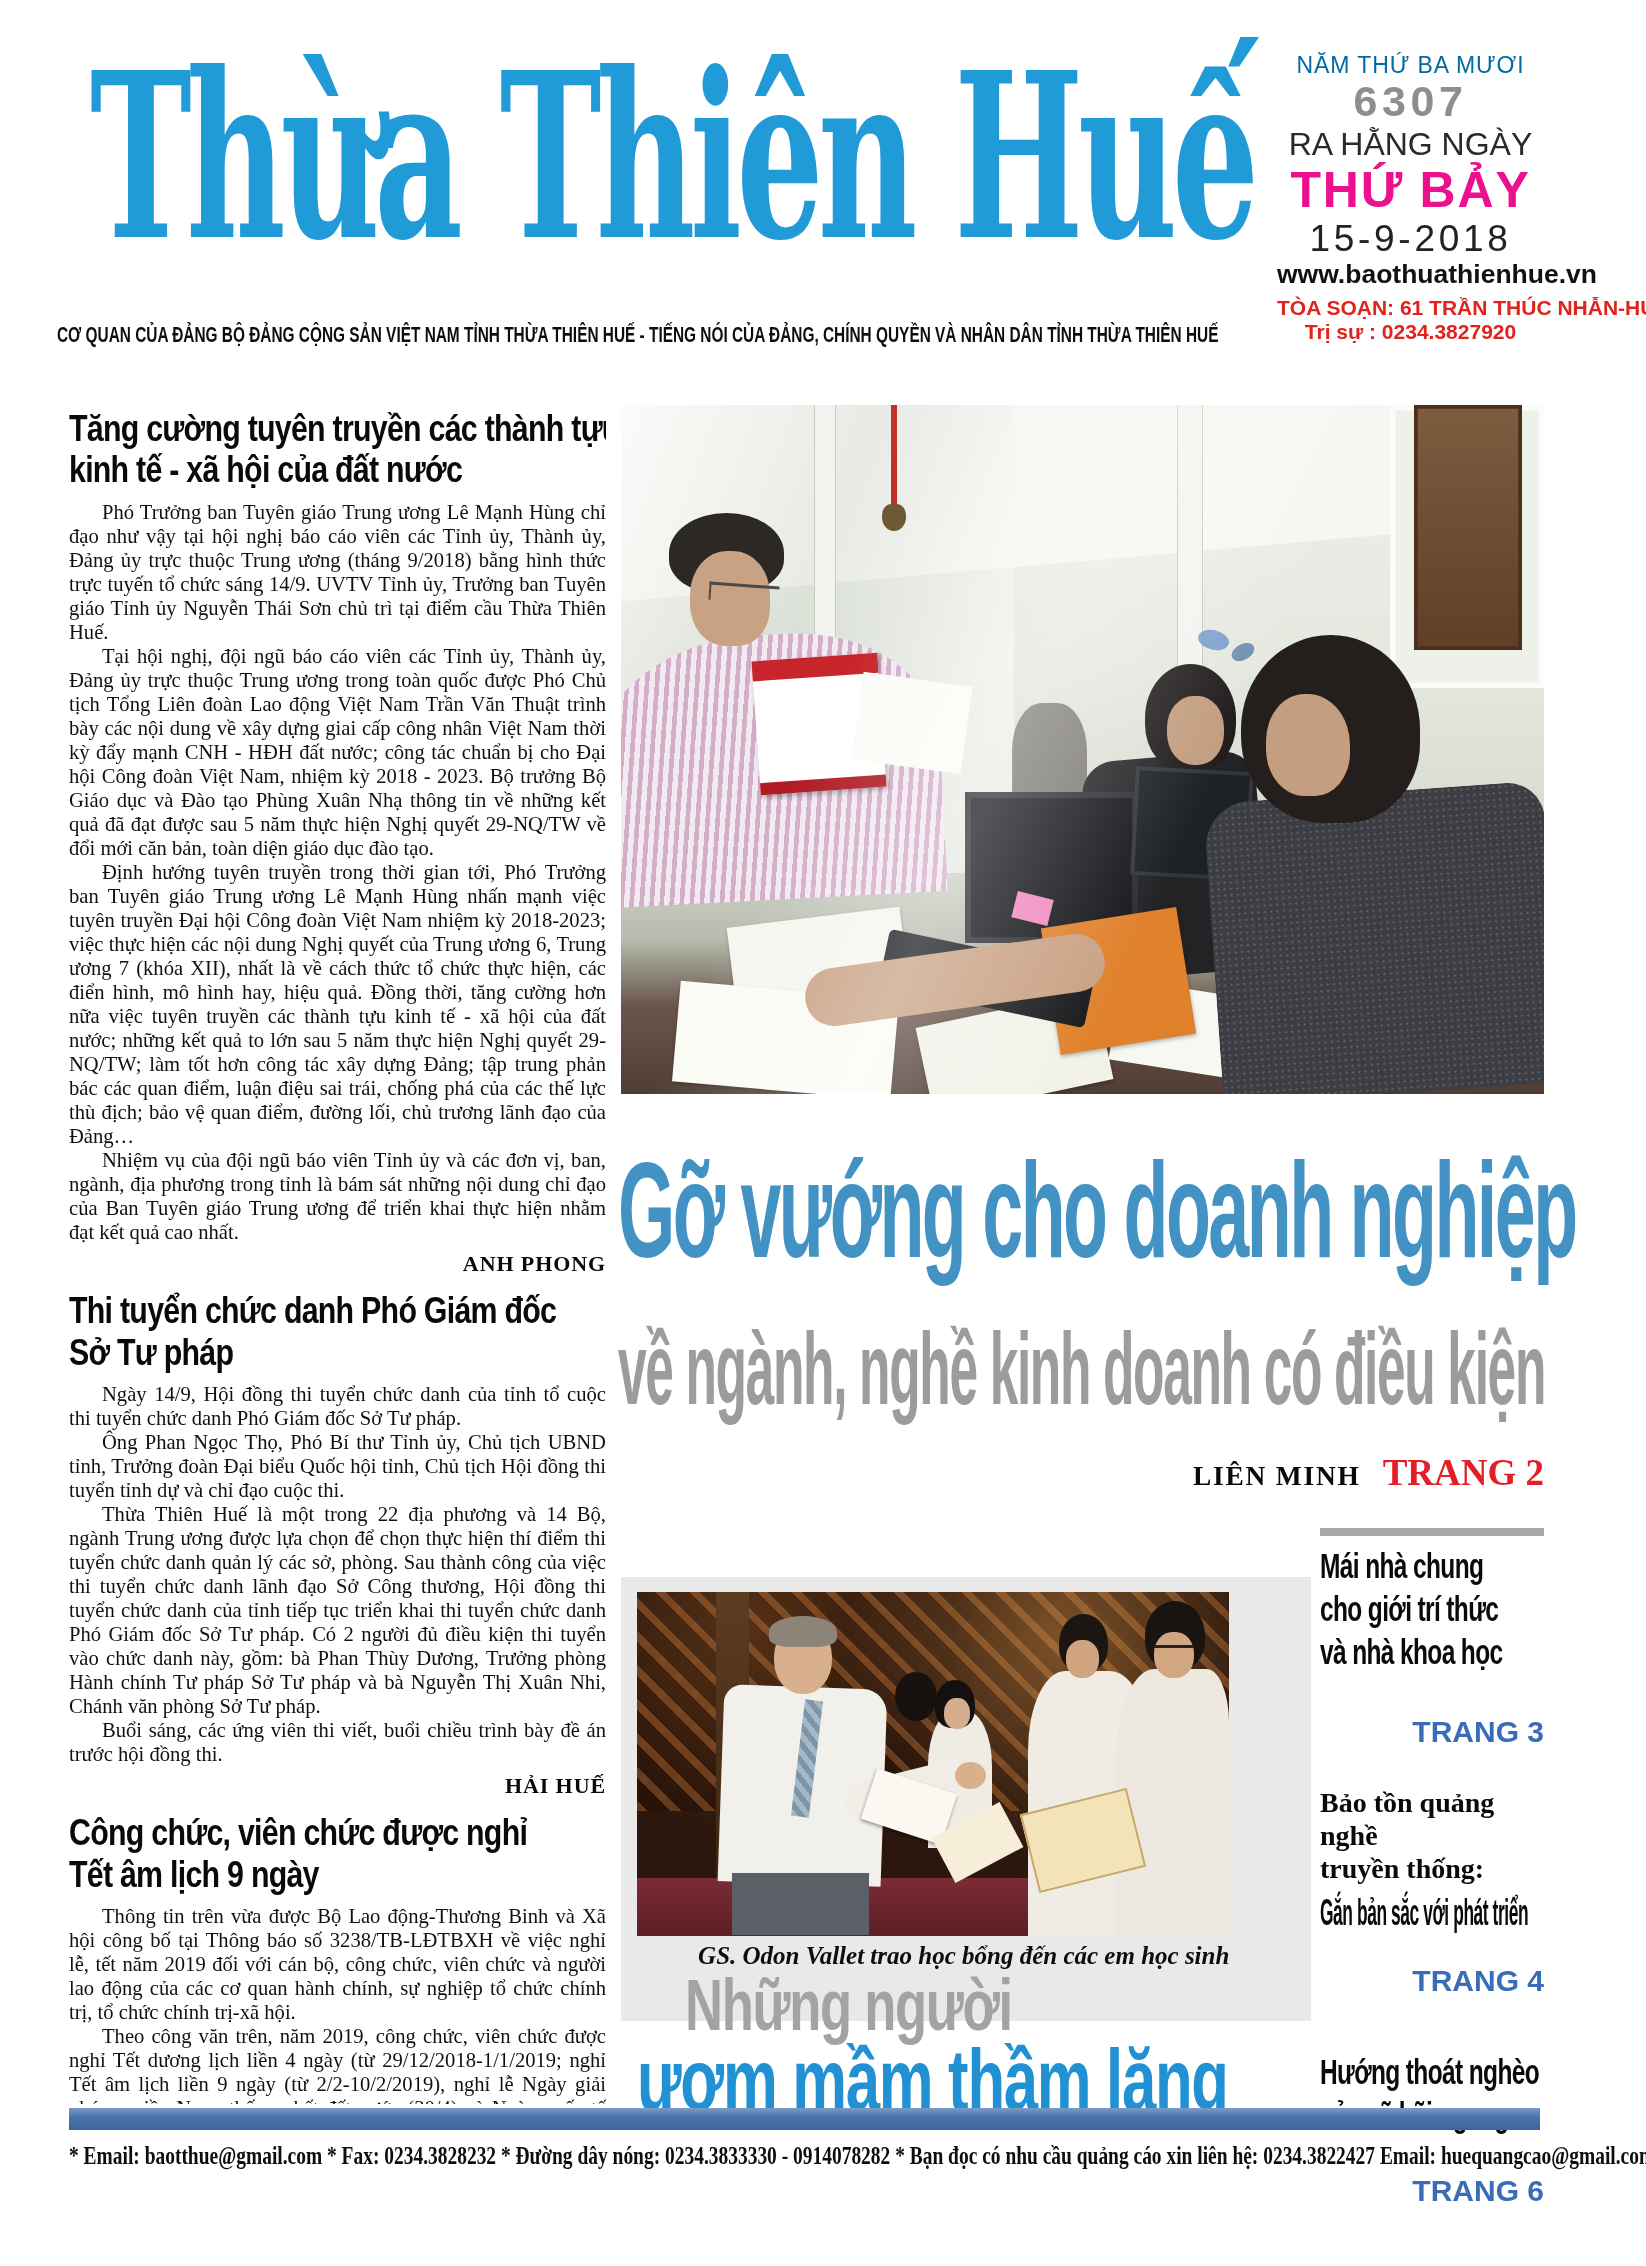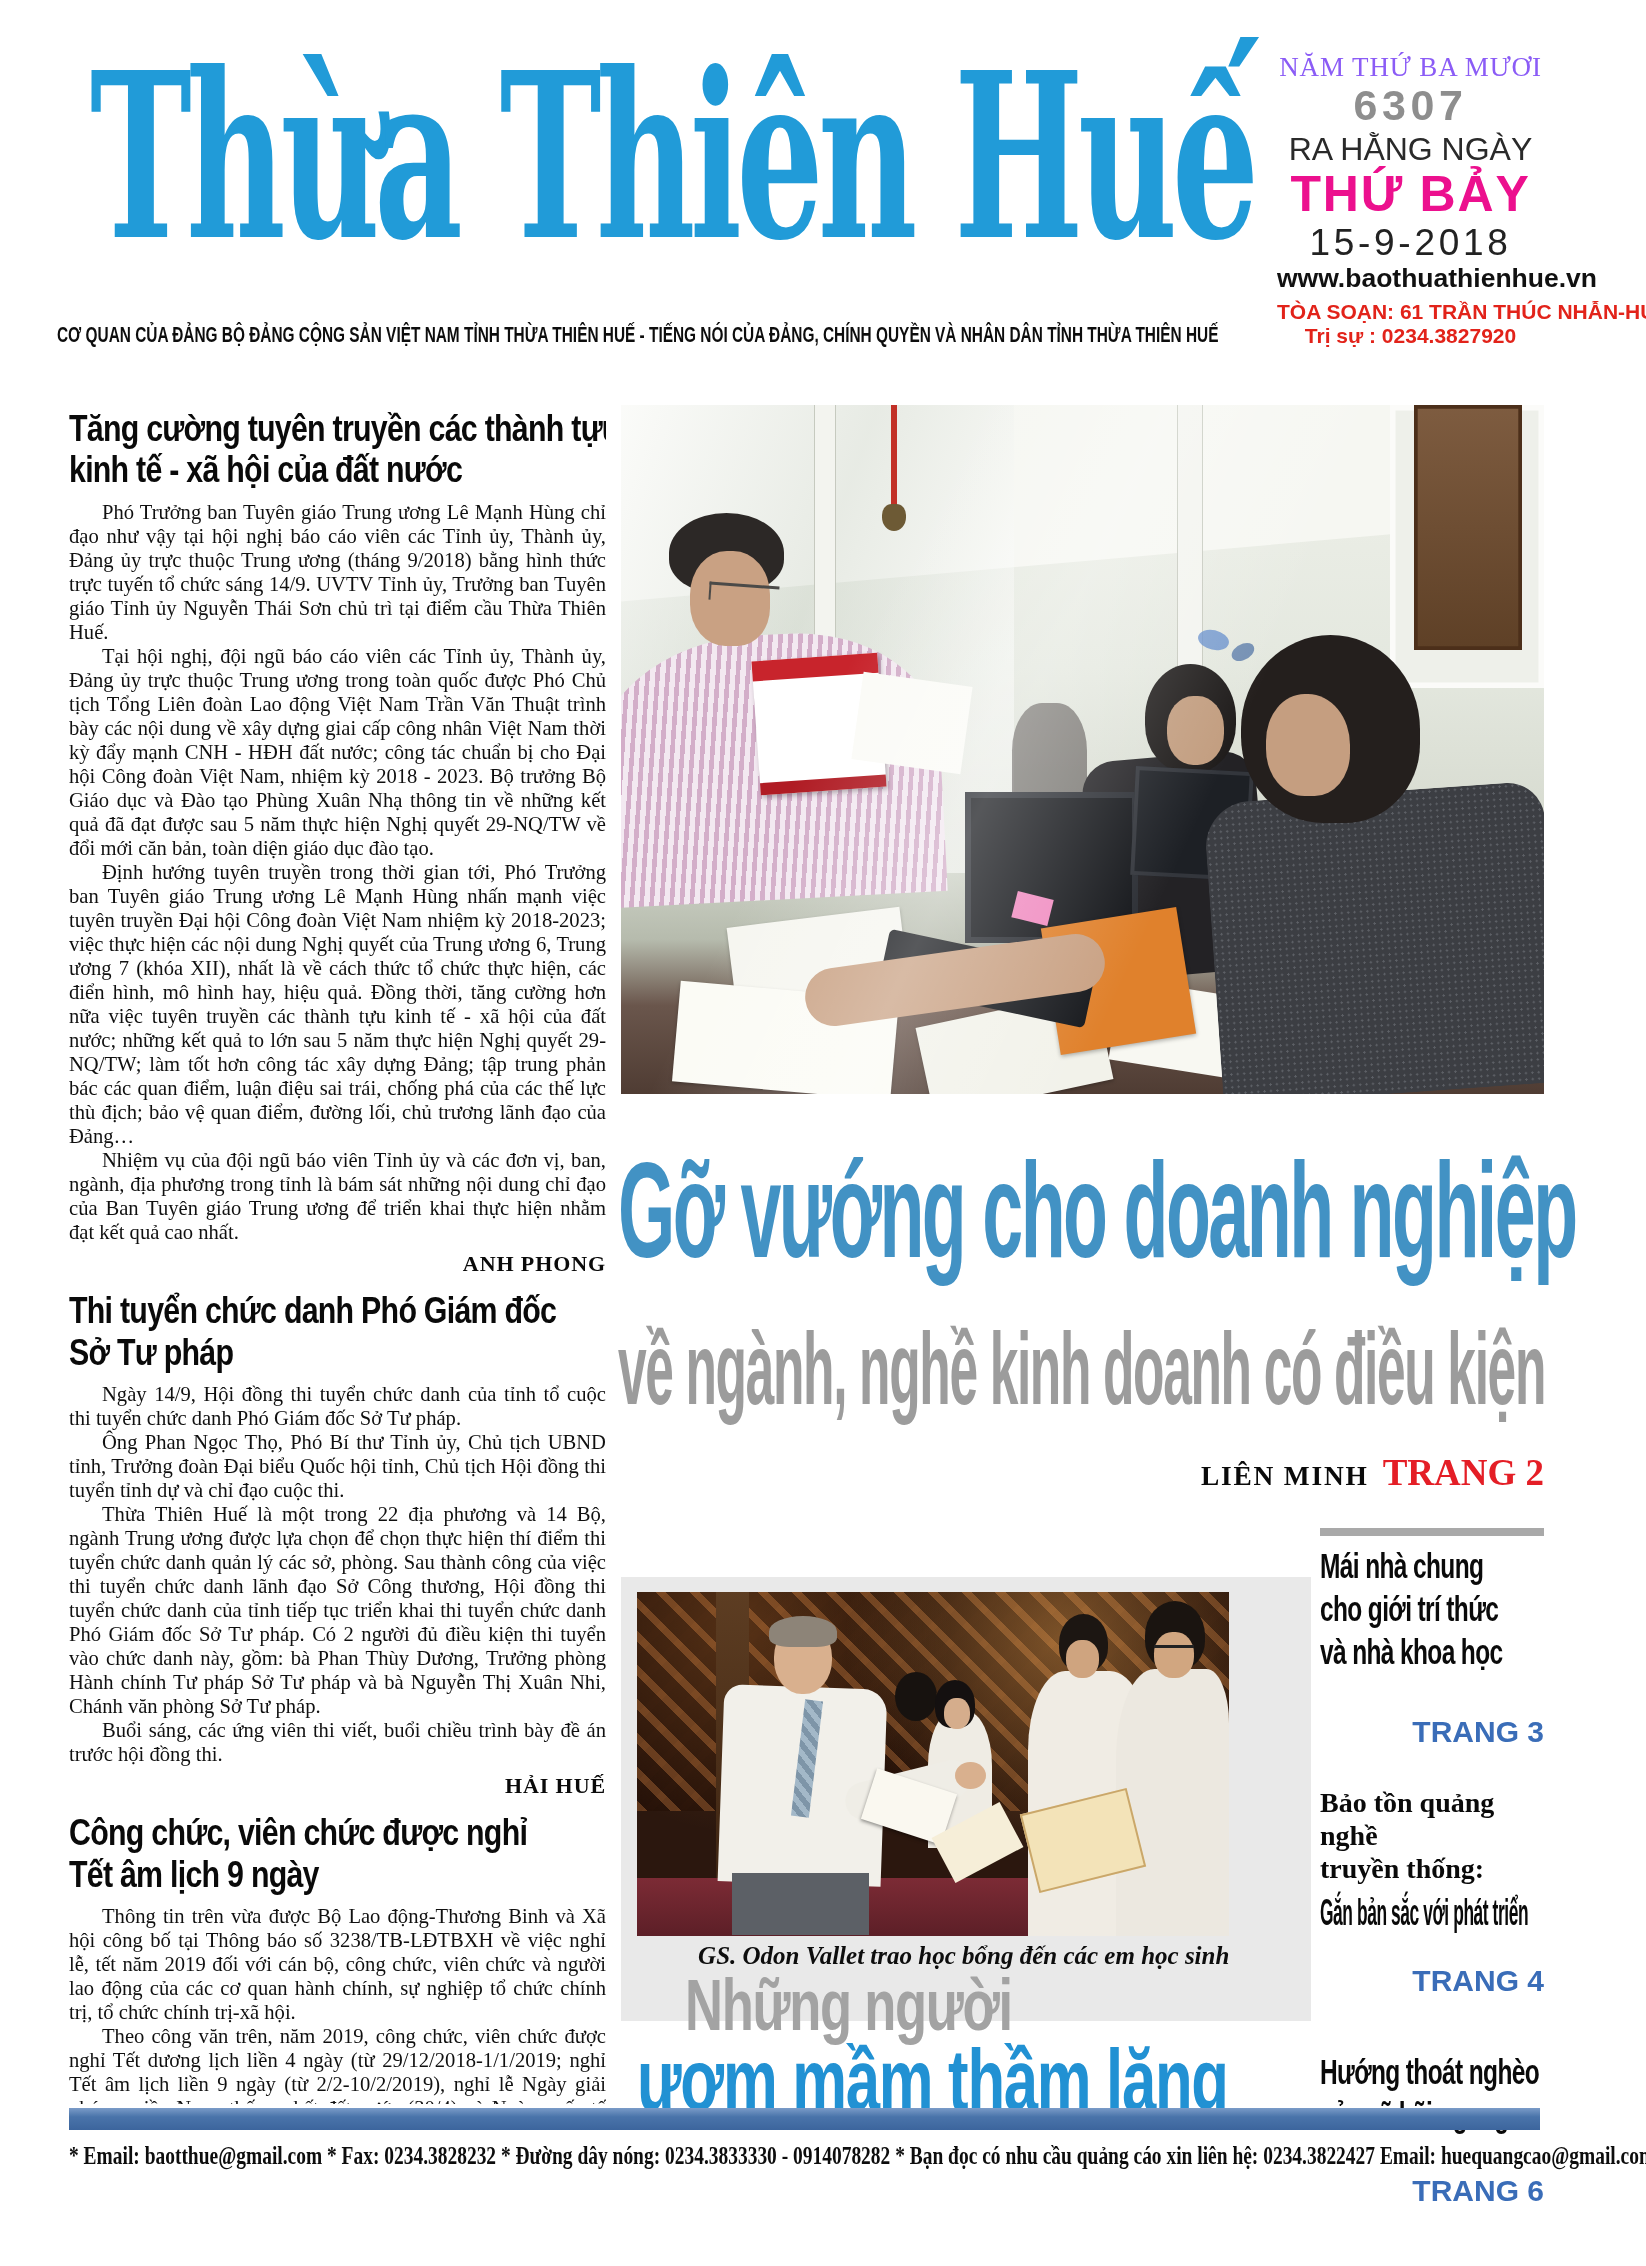--- a/index.html
+++ b/index.html
@@ -5,21 +5,21 @@
   html,body{margin:0;padding:0;background:#888;}
   #page{position:relative;width:1647px;height:2267px;background:#ffffff;overflow:hidden;
         font-family:"Liberation Serif",serif;color:#111;}
 
   
   .logo{position:absolute;left:90px;top:25.6px;width:1188px;height:302px;overflow:visible;}
   .logo span{display:inline-block;white-space:nowrap;font-family:"DejaVu Serif",serif;font-weight:bold;
              font-size:228px;line-height:1.15;letter-spacing:-9.1px;color:#219bd8;
              transform:scaleX(0.60);transform-origin:left top;}
   .mh-info{position:absolute;left:1277px;top:53px;width:267px;text-align:center;line-height:1.06;}
-  .mh-year{font-family:Liberation Serif, serif;font-size:27px;letter-spacing:0.9px;color:#8b5cf6;}
+  .mh-year{font-family:Liberation Sans, sans-serif;font-size:23px;letter-spacing:0.9px;color:#0369a1;}
   .mh-issue{font-family:"Liberation Sans",sans-serif;font-weight:bold;font-size:43px;letter-spacing:4.6px;color:#8e8e8e;margin-top:1.8px;}
   .mh-freq{font-family:"Liberation Sans",sans-serif;font-size:32px;color:#2a2a2a;margin-top:3.7px;}
   .mh-weekday{font-family:"Liberation Sans",sans-serif;font-weight:bold;font-size:50px;letter-spacing:1.8px;color:#ec108e;margin-top:1.8px;}
   .mh-date{font-family:"Liberation Sans",sans-serif;font-size:37px;letter-spacing:3.7px;color:#222;margin-top:1.8px;}
   .mh-site{font-family:"Liberation Sans",sans-serif;font-weight:bold;font-size:26.5px;color:#111;margin-top:1.8px;}
   .mh-addr{font-family:"Liberation Sans",sans-serif;font-weight:bold;font-size:21px;color:#e2231a;margin-top:9.1px;white-space:nowrap;}
   .mh-phone{font-family:"Liberation Sans",sans-serif;font-weight:bold;font-size:21px;color:#e2231a;margin-top:1.8px;}
   .tagline{position:absolute;left:57px;top:322px;width:1206px;overflow:visible;}
   .tagline span{display:inline-block;white-space:nowrap;font-family:"Liberation Sans",sans-serif;font-weight:bold;
                 font-size:22px;color:#0d0d0d;transform:scaleX(0.70);transform-origin:left top;}
@@ -83,21 +83,21 @@
   .main-caption .cap-credit{font-weight:bold;}
 
   .headline1{position:absolute;left:618px;top:1131px;width:927px;height:174px;overflow:visible;}
   .headline1 span{display:inline-block;white-space:nowrap;font-family:"Liberation Sans",sans-serif;font-weight:bold;
                   font-size:135px;line-height:1.18;letter-spacing:-4.6px;color:#4292c4;
                   transform:scaleX(0.545);transform-origin:left top;}
   .headline2{position:absolute;left:618px;top:1308px;width:927px;height:137px;overflow:visible;}
   .headline2 span{display:inline-block;white-space:nowrap;font-family:"Liberation Sans",sans-serif;font-weight:bold;
                   font-size:102px;line-height:1.2;letter-spacing:-2.7px;color:#9c9c9c;
                   transform:scaleX(0.505);transform-origin:left top;}
-  .main-byline{position:absolute;left:621px;top:1451px;width:923px;display:flex;justify-content:flex-end;align-items:baseline;gap:14px;}
+  .main-byline{position:absolute;left:621px;top:1451px;width:923px;display:flex;justify-content:flex-end;align-items:baseline;gap:22px;}
   .main-byline .mb-author{font-weight:bold;font-size:27.4px;letter-spacing:1.8px;color:#0a0a0a;}
   .main-byline .mb-page{font-weight:bold;font-size:37px;color:#e41e26;}
 
   
   .feature-panel{position:absolute;left:621px;top:1577px;width:690px;height:444px;background:#e9e9e9;}
   .feature-photo{position:absolute;left:16.4px;top:14.6px;width:592px;height:344px;overflow:hidden;background:#2b170e;}
   .fp-lattice{position:absolute;left:0;top:0;width:592px;height:219px;opacity:.85;
               background:repeating-linear-gradient(45deg,rgba(128,76,38,.75) 0 7.3px,rgba(36,16,7,.9) 7.3px 24px),
                          repeating-linear-gradient(-45deg,rgba(96,54,26,.5) 0 7.3px,transparent 7.3px 24px);}
   .fp-glow{position:absolute;inset:0;background:radial-gradient(circle at 72% 14%,rgba(255,180,90,.4),transparent 42%),

